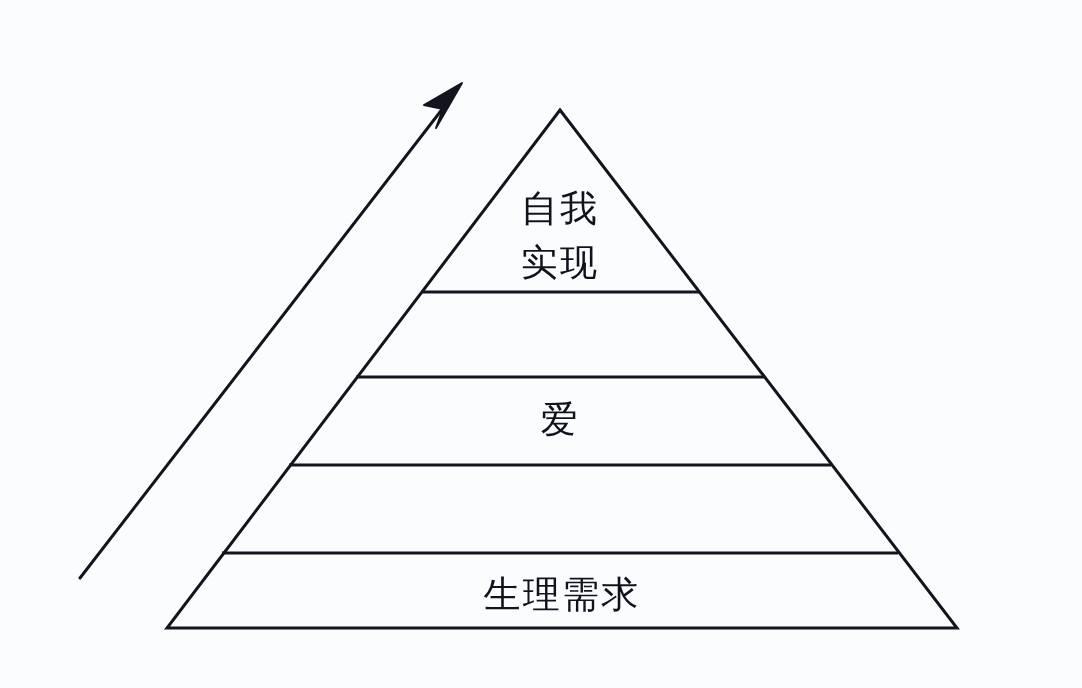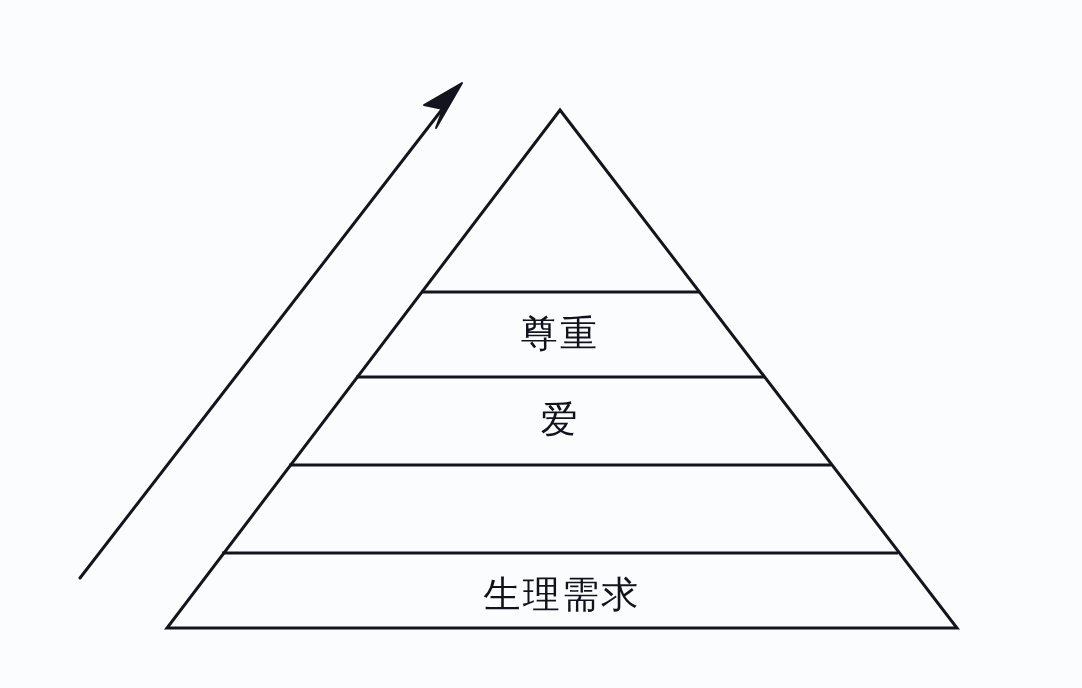--- a/index.html
+++ b/index.html
@@ -90,24 +90,25 @@
     </g>
 
     <polygon points="560,110 957,628 167,628" fill="none" stroke="#14141f" stroke-width="3" stroke-linejoin="miter"></polygon>
 
     <line x1="421" y1="292" x2="699" y2="292" stroke="#14141f" stroke-width="3"></line>
     <line x1="356" y1="377" x2="764" y2="377" stroke="#14141f" stroke-width="3"></line>
     <line x1="289" y1="465" x2="831" y2="465" stroke="#14141f" stroke-width="3"></line>
     <line x1="222" y1="553" x2="898" y2="553" stroke="#14141f" stroke-width="3"></line>
   </svg>
 
+  <div class="tier-label" id="label-self-actualization">
+    <span class="line">自我</span>
+    <span class="line">实现</span>
+  </div>
 
-  <div class="tier-label" id="label-esteem">
-    <span class="line">尊重</span>
-  </div>
 
   <div class="tier-label" id="label-love">
     <span class="line">爱</span>
   </div>
 
 
   <div class="tier-label" id="label-physiological">
     <span class="line">生理需求</span>
   </div>
 

